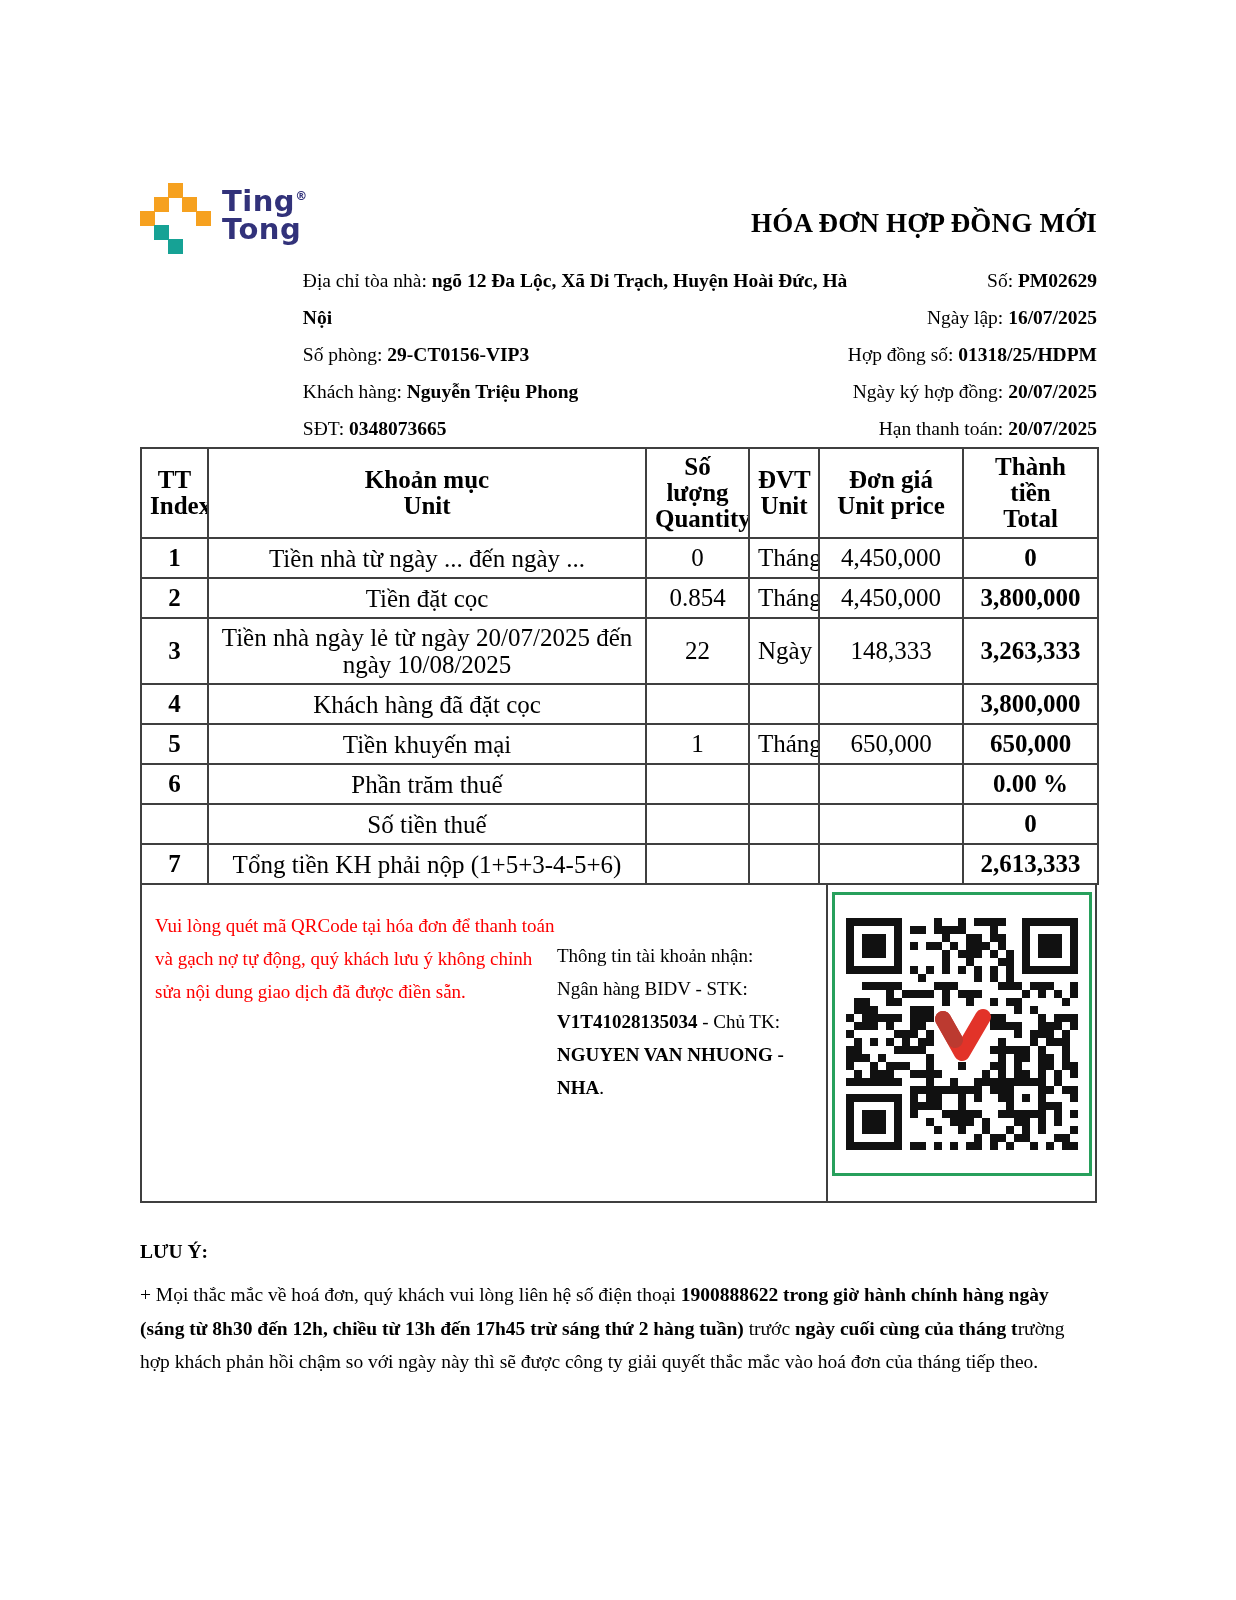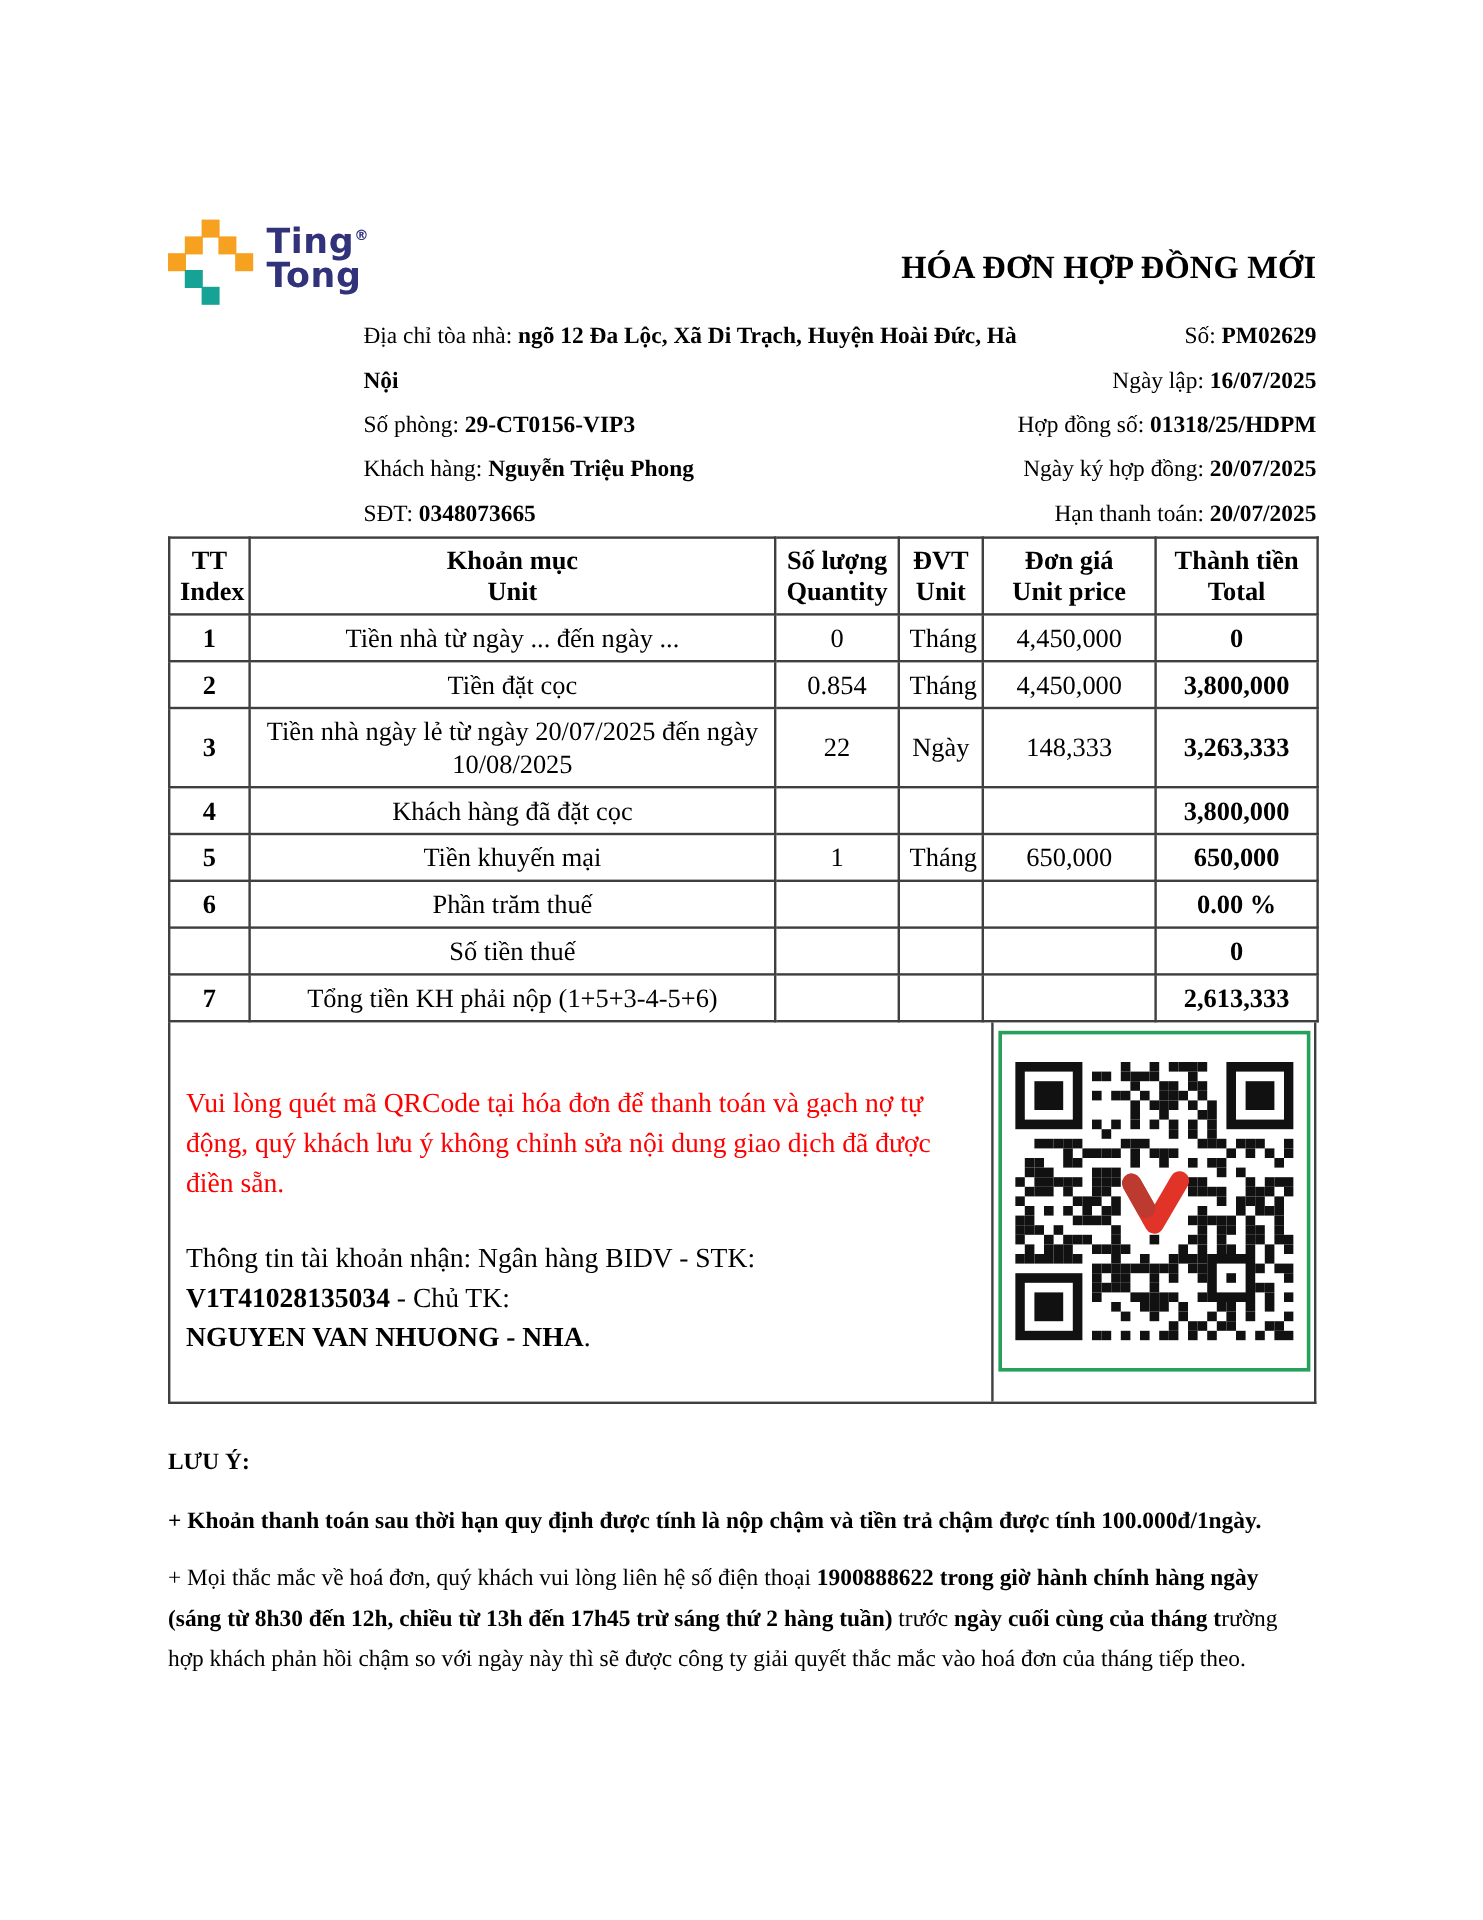--- a/index.html
+++ b/index.html
@@ -37,40 +37,40 @@
   
   .info{display:flex;justify-content:flex-end;margin-top:9px;font-size:19.5px;}
   .info-left{width:545px;line-height:37px;}
   .info-right{text-align:right;line-height:37px;}
   .info b{font-weight:bold;}
 
   
   table.invoice{width:957px;border-collapse:collapse;table-layout:fixed;}
   table.invoice td,table.invoice th{
     border:2px solid var(--border-dark);
-    font-size:22px;text-align:center;vertical-align:middle;
+    font-size:25px;text-align:center;vertical-align:middle;
     padding:5px 8px;overflow:hidden;
   }
   table.invoice th{font-weight:bold;height:62px;line-height:26px;}
   table.invoice td{height:38px;}
   td.name-cell{text-align:left;padding-left:13px;padding-right:10px;line-height:27px;}
   td.idx{font-weight:bold;}
   td.total{font-weight:bold;}
   tr.words-row td{height:44px;text-align:left;padding-left:13px;font-style:italic;}
   tr.words-row b{font-weight:bold;}
 
   
   .pay-section{
     display:flex;width:957px;border:2px solid var(--border-dark);border-top:none;
     min-height:318px;
   }
   .pay-left{
     width:686px;border-right:2px solid var(--border-dark);
-    display:flex;flex-direction:column;justify-content:center;
-    padding:24px 42px 10px 13px;font-size:23px;line-height:33px;
+    display:flex;justify-content:center;
+    padding:24px 42px 10px 13px;font-size:19px;line-height:33px;
   }
   .pay-notice{color:var(--alert-red);}
   .pay-account{margin-top:30px;}
   .pay-right{flex:1;display:flex;justify-content:center;padding-top:7px;}
   .qr-box{
     width:260px;height:284px;border:3px solid var(--qr-green);background:#fff;
     display:flex;align-items:center;justify-content:center;
   }
 
   
@@ -531,19 +531,18 @@
             <rect x="176" y="176" width="8" height="8" fill="#111111"></rect>
             <path d="M97 101 L116 135 L137 99" stroke="#e23329" stroke-width="16" fill="none" stroke-linecap="round" stroke-linejoin="round"></path>
             <path d="M97 101 L109 122" stroke="#bc3a30" stroke-width="16" fill="none" stroke-linecap="round" stroke-linejoin="round"></path>
           </svg>
       </div>
     </div>
   </div>
 
   <div class="notes">
     <div class="notes-heading">LƯU Ý:</div>
-    <div class="note1">+ Khoản thanh toán sau thời hạn quy định được tính là nộp chậm và tiền trả chậm được tính 100.000đ/1ngày.</div>
     <div class="note2">
       <span>+ Mọi thắc mắc về hoá đơn, quý khách vui lòng liên hệ số điện thoại </span><span class="seg-b">1900888622 trong giờ hành chính hàng ngày (sáng từ 8h30 đến 12h, chiều từ 13h đến 17h45 trừ sáng thứ 2 hàng tuần)</span><span> trước </span><span class="seg-b">ngày cuối cùng của tháng t</span><span>rường hợp khách phản hồi chậm so với ngày này thì sẽ được công ty giải quyết thắc mắc vào hoá đơn của tháng tiếp theo.</span>
     </div>
   </div>
 
 </div>
 
 </body></html>

